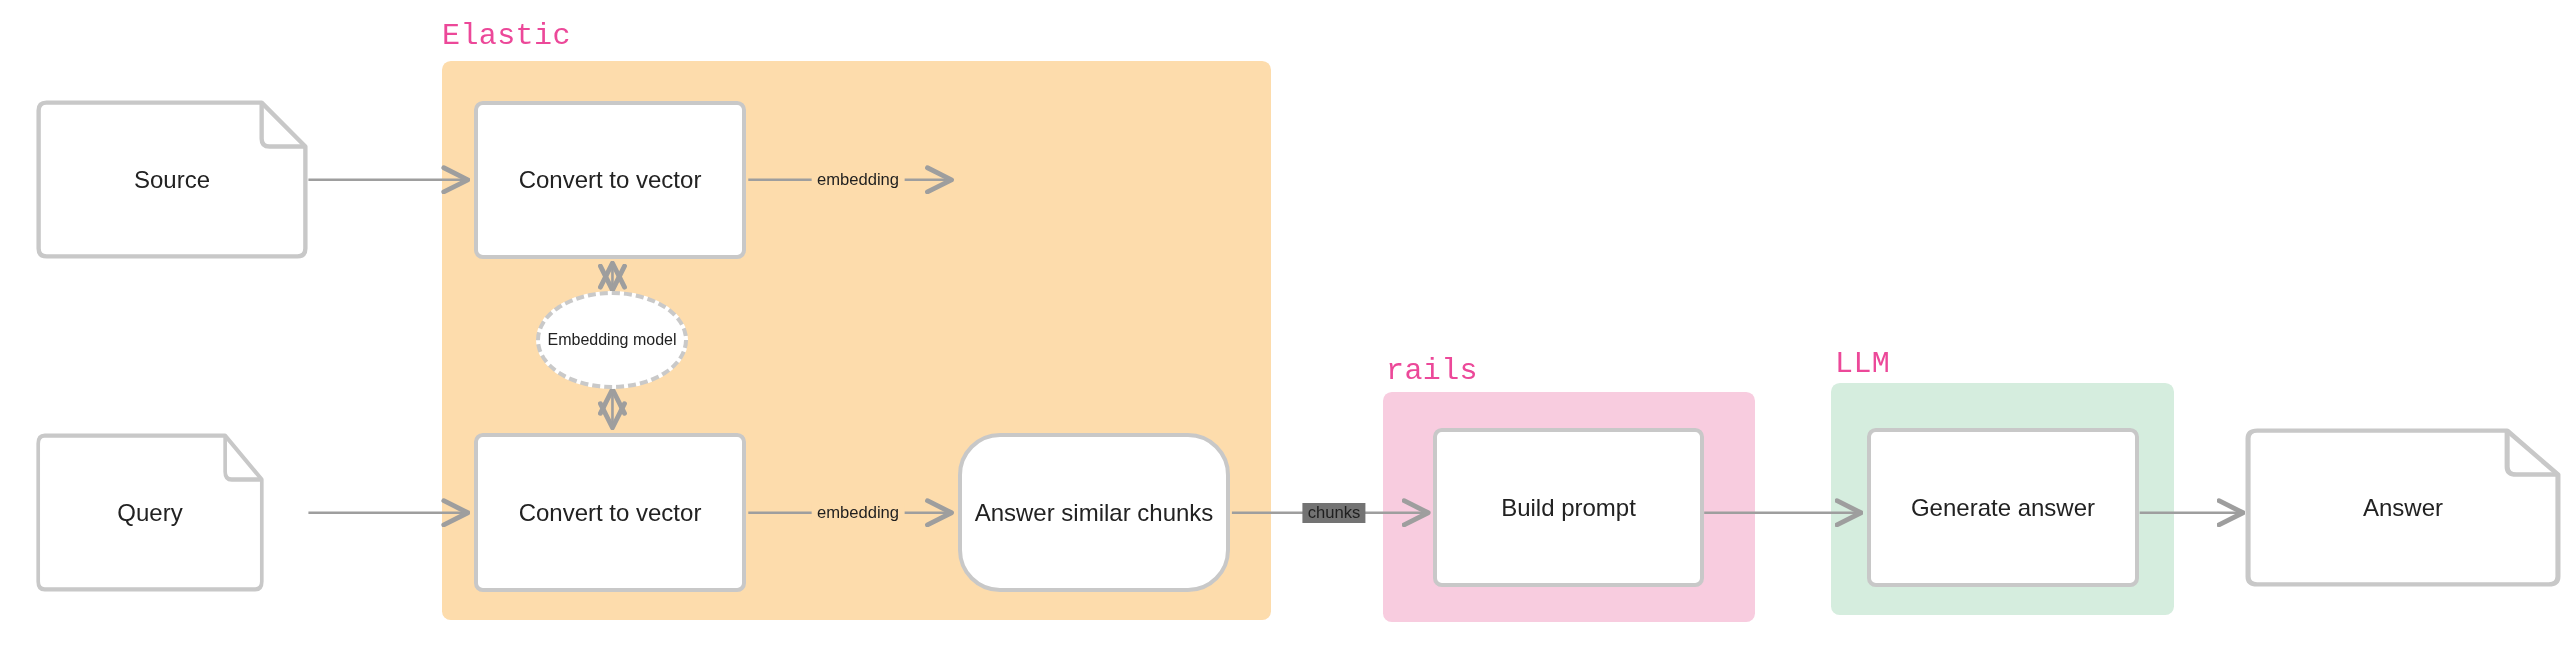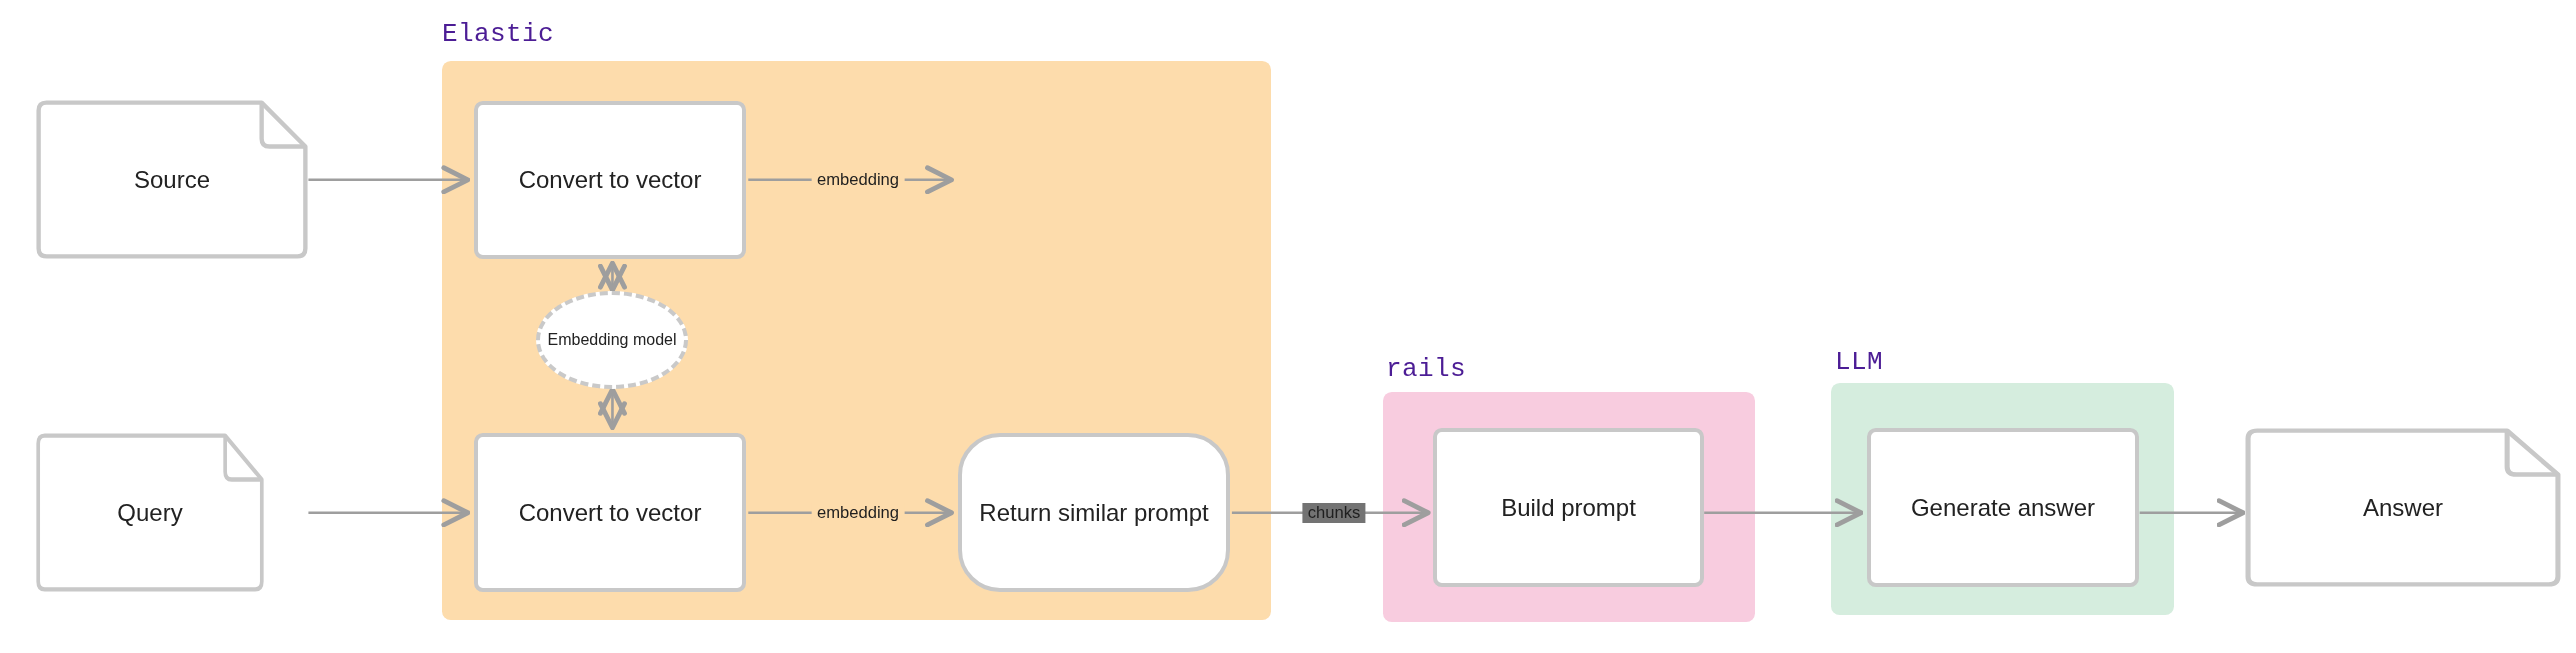--- a/index.html
+++ b/index.html
@@ -22,22 +22,22 @@
 
   
   .cluster {
     position: absolute;
     border-radius: 8.8px;
     box-sizing: border-box;
   }
   .cluster-label {
     position: absolute;
     font-family: "Liberation Mono", "DejaVu Sans Mono", monospace;
-    font-size: 26px;
-    color: #4c1d95;
+    font-size: 30px;
+    color: #ec4899;
     letter-spacing: 0.4px;
     white-space: nowrap;
   }
 
   
   .node {
     position: absolute;
     box-sizing: border-box;
     display: flex;
     align-items: center;
@@ -176,21 +176,21 @@
       <path d="M 258 3 L 258 44 Q 258 53 267 53 L 308 53" fill="none" stroke="#c8c8c8" stroke-width="5" stroke-linejoin="round"></path>
     </svg>
     <span class="doc-text">Query</span>
   </div>
 
   <div class="node rect" style="left:474px; top:433px; width:272px; height:159px; z-index:5;">
     <span>Convert to vector</span>
   </div>
 
   <div class="node stadium" style="left:958px; top:433px; width:272px; height:159px; z-index:5;">
-    <span>Return similar prompt</span>
+    <span>Answer similar chunks</span>
   </div>
 
   <div class="node rect" style="left:1433px; top:428px; width:271px; height:159px; z-index:5;">
     <span>Build prompt</span>
   </div>
 
   <div class="node rect" style="left:1867px; top:428px; width:272px; height:159px; z-index:5;">
     <span>Generate answer</span>
   </div>
 

